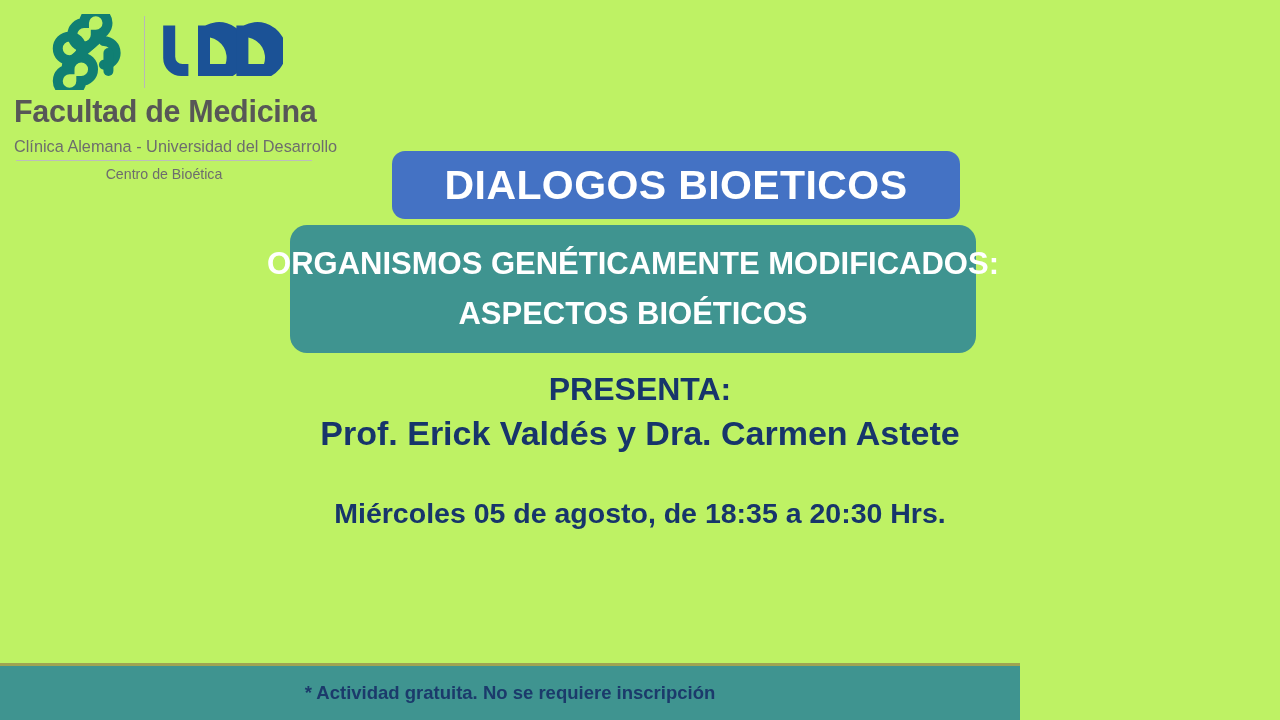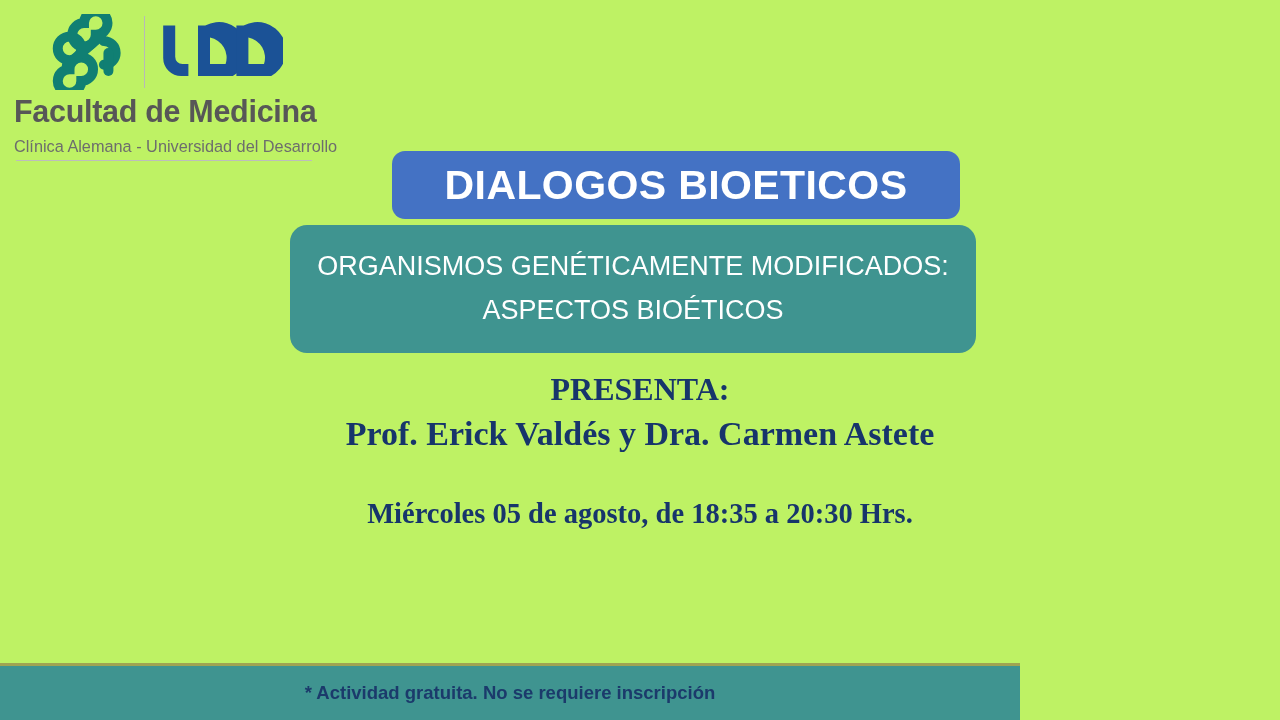--- a/index.html
+++ b/index.html
@@ -121,36 +121,35 @@
     background: #3F9490;
     border-radius: 17px;
     display: flex;
     flex-direction: column;
     align-items: center;
     justify-content: center;
     box-sizing: border-box;
   }
   .subtitle-line {
     color: #ffffff;
-    font-size: 27px;
-    font-weight: normal;
+    font-size: 31px;
+    font-weight: bold;
     line-height: 1.62;
     text-align: center;
     white-space: nowrap;
   }
 
   
   .body-text {
     position: absolute;
     left: 0;
     top: 368px;
     width: 1280px;
     text-align: center;
     color: #17356B;
-    font-family: Liberation Serif, serif;
   }
   .presenta {
     font-size: 32px;
     font-weight: bold;
     line-height: 1.33;
     white-space: nowrap;
   }
   .speakers {
     font-size: 34px;
     font-weight: bold;
@@ -230,20 +229,21 @@
 
           <path d="M124 90 V6 h12 a46 46 0 0 1 46 84 Z M144 26 v44 h26 a34 34 0 0 0 -26 -44 Z"></path>
         </g>
       </svg>
 
     </div>
 
     <div class="logo-faculty">Facultad de Medicina</div>
     <div class="logo-sub">Clínica Alemana - Universidad del Desarrollo</div>
     <div class="logo-rule"></div>
+    <div class="logo-center">Centro de Bioética</div>
 
   </div>
 
   <div class="title-banner">
     <div class="title-banner-text">DIALOGOS BIOETICOS</div>
   </div>
 
   <div class="subtitle-box">
     <div class="subtitle-line">ORGANISMOS GENÉTICAMENTE MODIFICADOS:</div>
     <div class="subtitle-line">ASPECTOS BIOÉTICOS</div>

